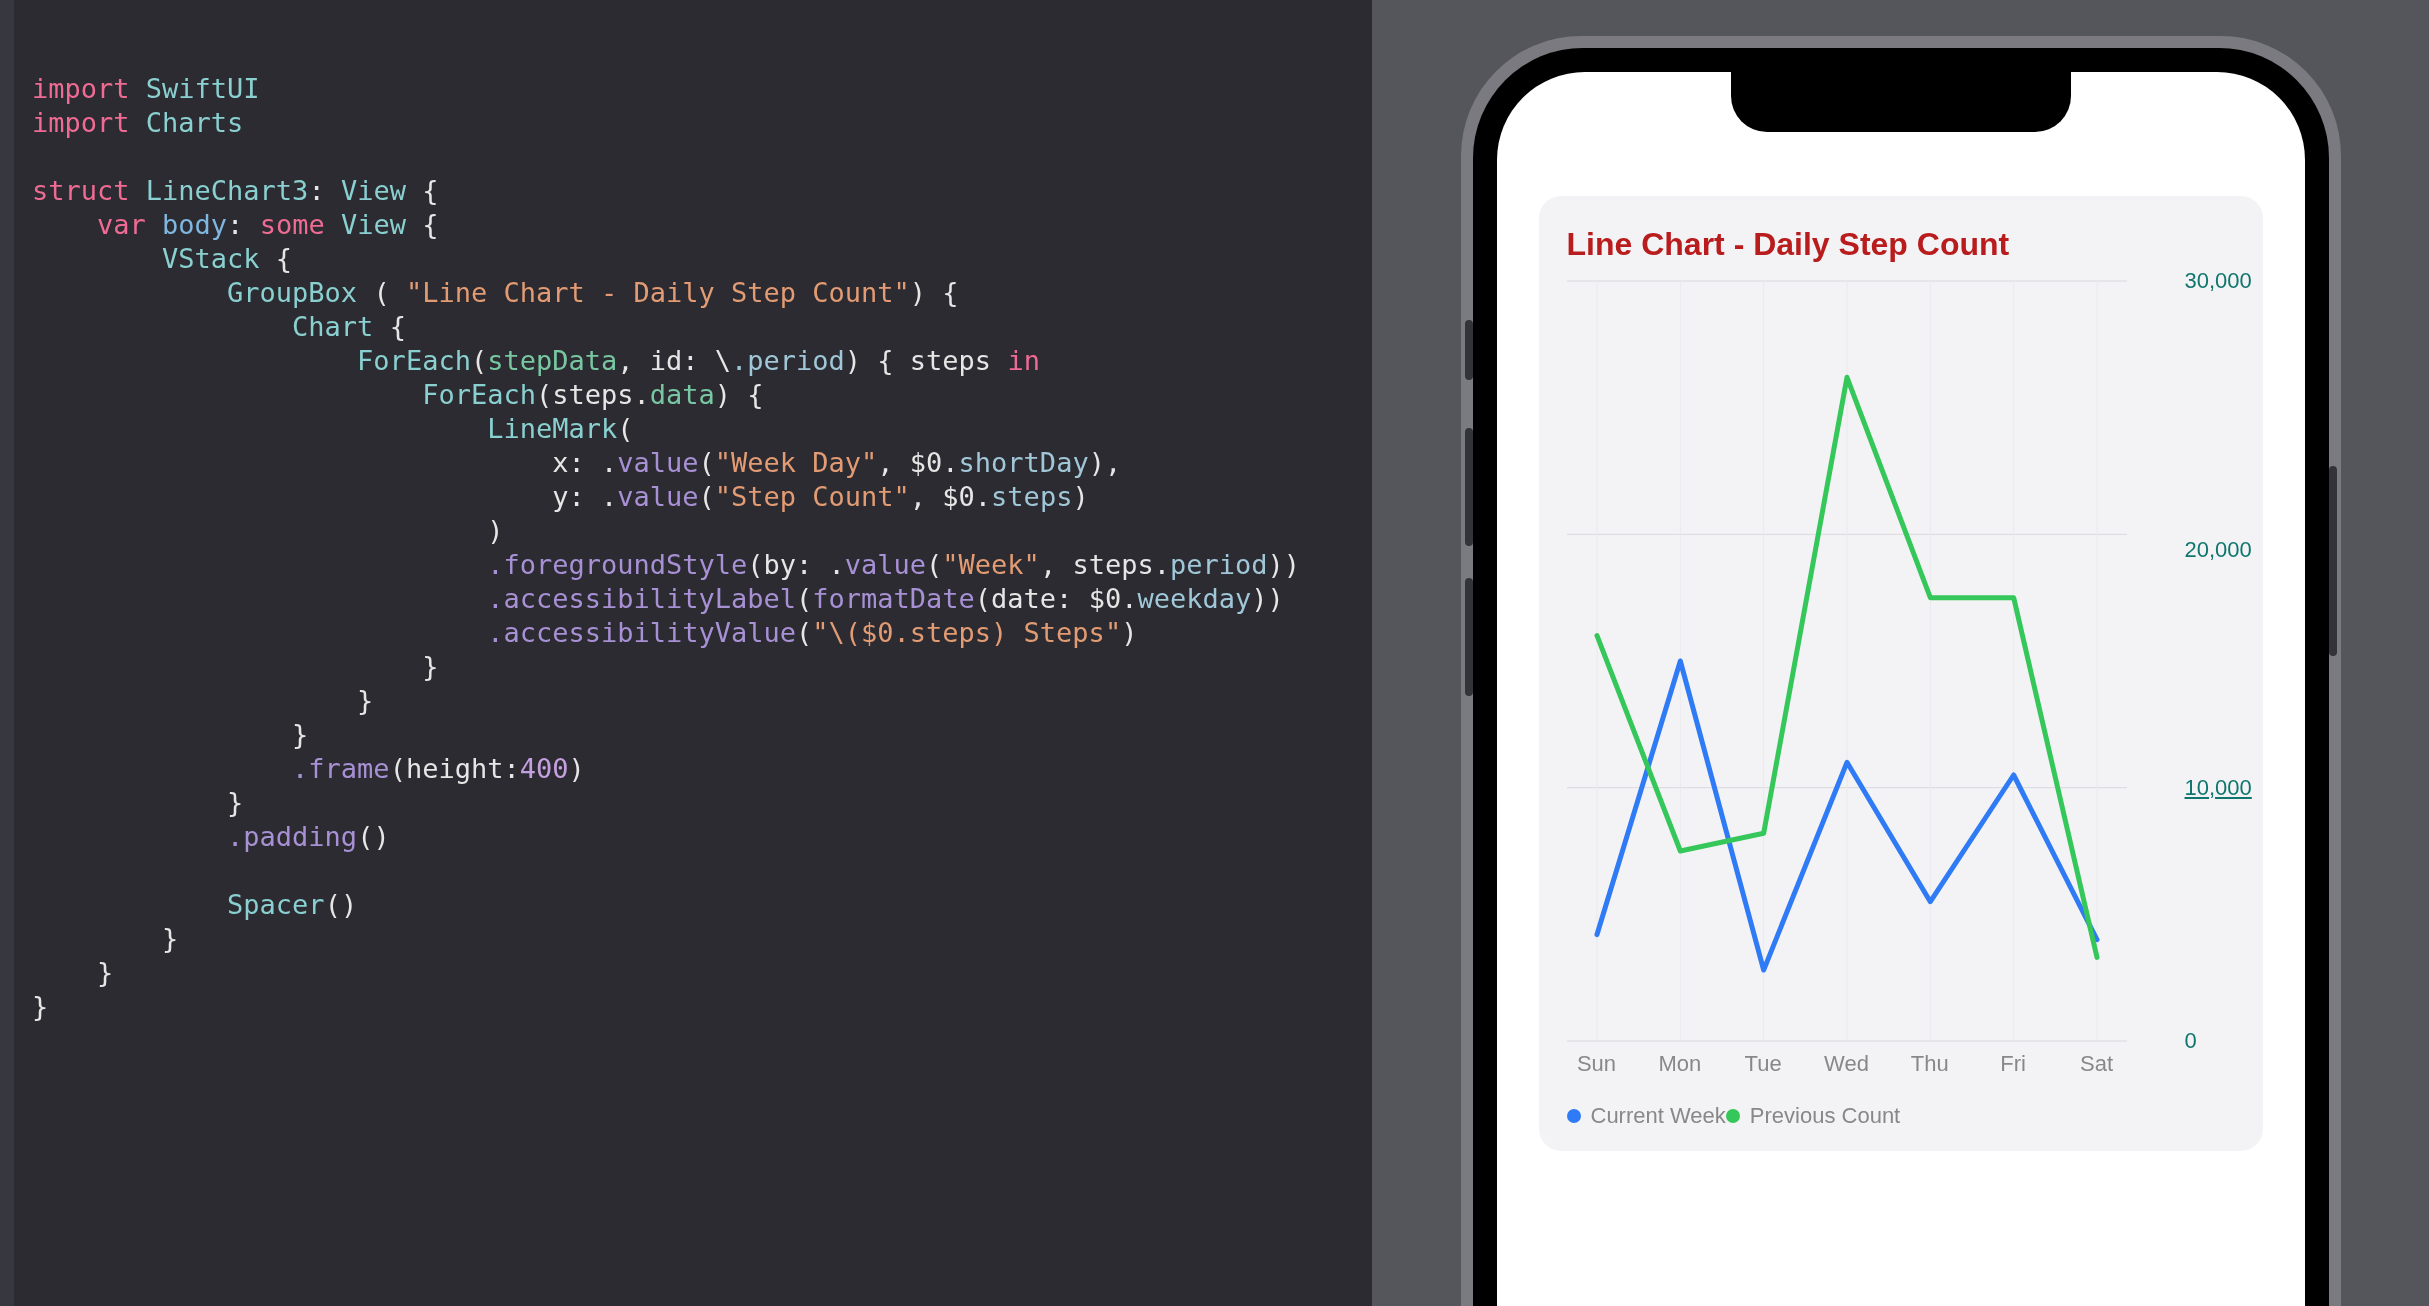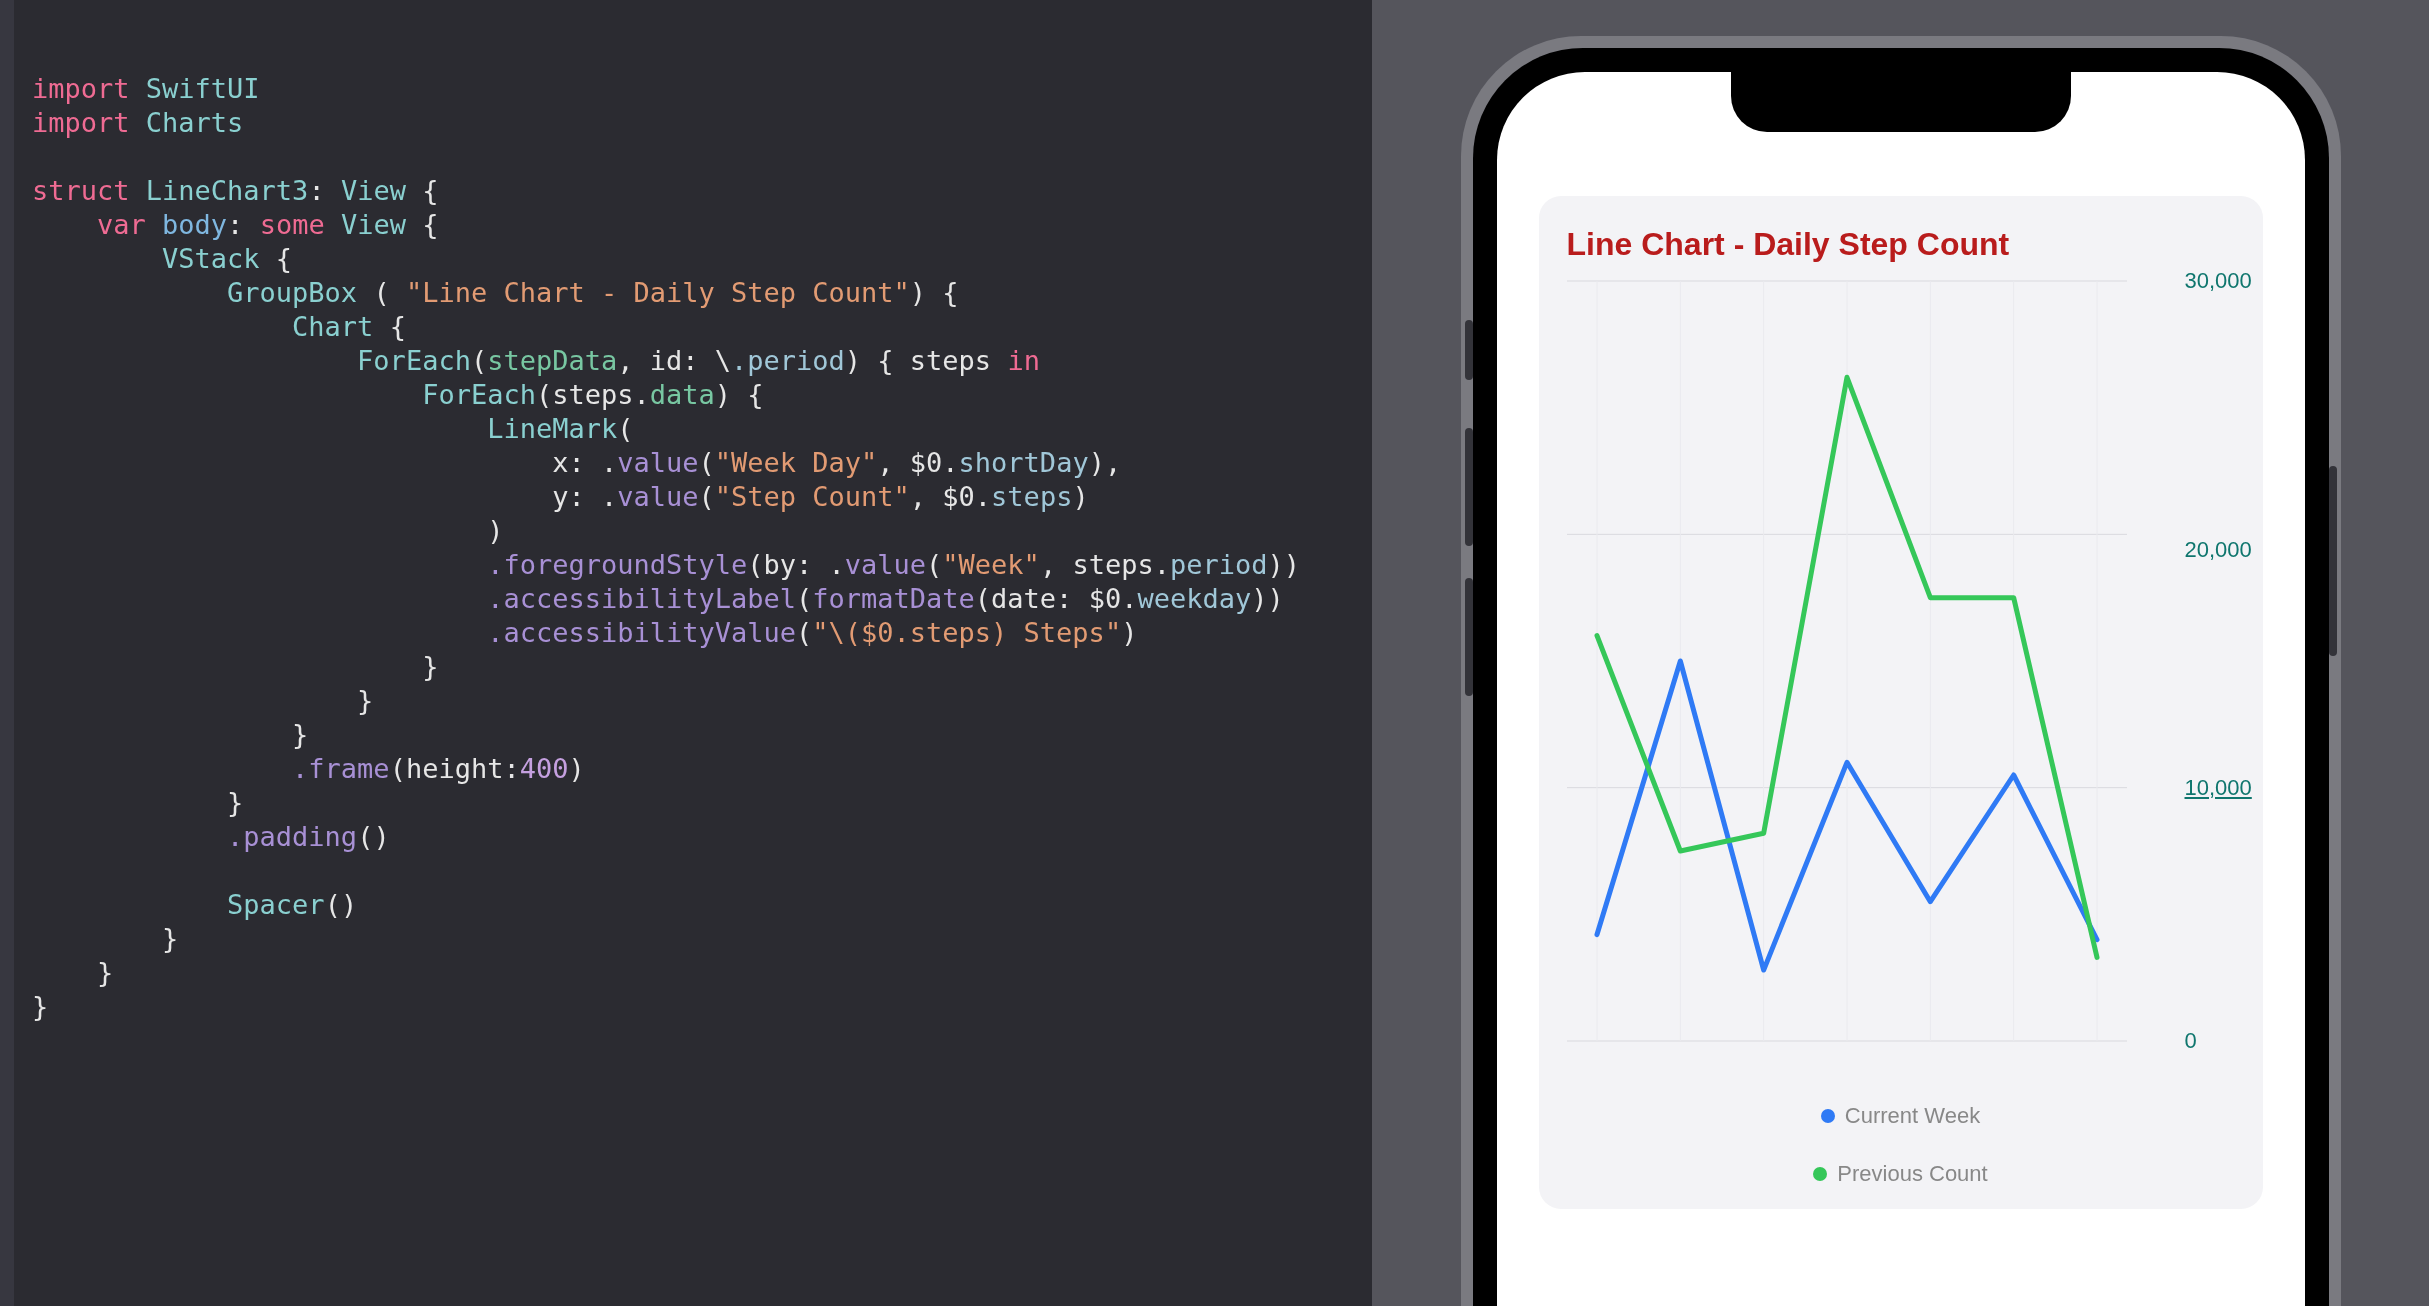--- a/index.html
+++ b/index.html
@@ -156,25 +156,23 @@
   }
   .xlab {
     position:absolute;
     font-size:22px;
     color:#888;
     transform:translateX(-50%);
   }
   .legend {
     margin-top:62px;
     display:flex;
-    gap:32px;
     font-size:22px;
     color:#888;
     align-items:center;
-    flex-direction:column;
   }
   .legend-item { display:flex; align-items:center; gap:10px; }
   .dot { width:14px; height:14px; border-radius:50%; }
   .dot-blue { background:#2f7af5; }
   .dot-green{ background:#35c759; }
 </style>
 </head>
 <body>
 
 <div class="code-pane">
@@ -237,20 +235,29 @@
               <line x1="530" y1="0" x2="530" y2="760" stroke="#eaeaee" stroke-width="1"></line>
               <polyline points="30,653.6 113.33333333333333,380 196.66666666666666,689.0666666666666 280,481.33333333333337 363.3333333333333,620.6666666666667 446.66666666666663,494 530,658.6666666666666" fill="none" stroke="#2f7af5" stroke-width="5" stroke-linejoin="round" stroke-linecap="round"></polyline>
               <polyline points="30,354.6666666666667 113.33333333333333,570 196.66666666666666,552.2666666666667 280,96.26666666666665 363.3333333333333,316.66666666666663 446.66666666666663,316.66666666666663 530,676.4" fill="none" stroke="#35c759" stroke-width="5" stroke-linejoin="round" stroke-linecap="round"></polyline>
             </svg>
           <div class="ylabels" id="ylabels">
               <div class="ylab" style="top: 760px;">0</div>
               <div class="ylab" style="top: 506.667px; text-decoration: underline;">10,000</div>
               <div class="ylab" style="top: 269px;">20,000</div>
               <div class="ylab" style="top: 0px;">30,000</div>
             </div>
+          <div class="xlabels" id="xlabels">
+              <div class="xlab" style="left: 30px;">Sun</div>
+              <div class="xlab" style="left: 113.333px;">Mon</div>
+              <div class="xlab" style="left: 196.667px;">Tue</div>
+              <div class="xlab" style="left: 280px;">Wed</div>
+              <div class="xlab" style="left: 363.333px;">Thu</div>
+              <div class="xlab" style="left: 446.667px;">Fri</div>
+              <div class="xlab" style="left: 530px;">Sat</div>
+            </div>
         </div>
 
         <div class="legend">
           <div class="legend-item">
             <span class="dot dot-blue"></span>
             <span>Current Week</span>
           </div>
           <div class="legend-item">
             <span class="dot dot-green"></span>
             <span>Previous Count</span>

